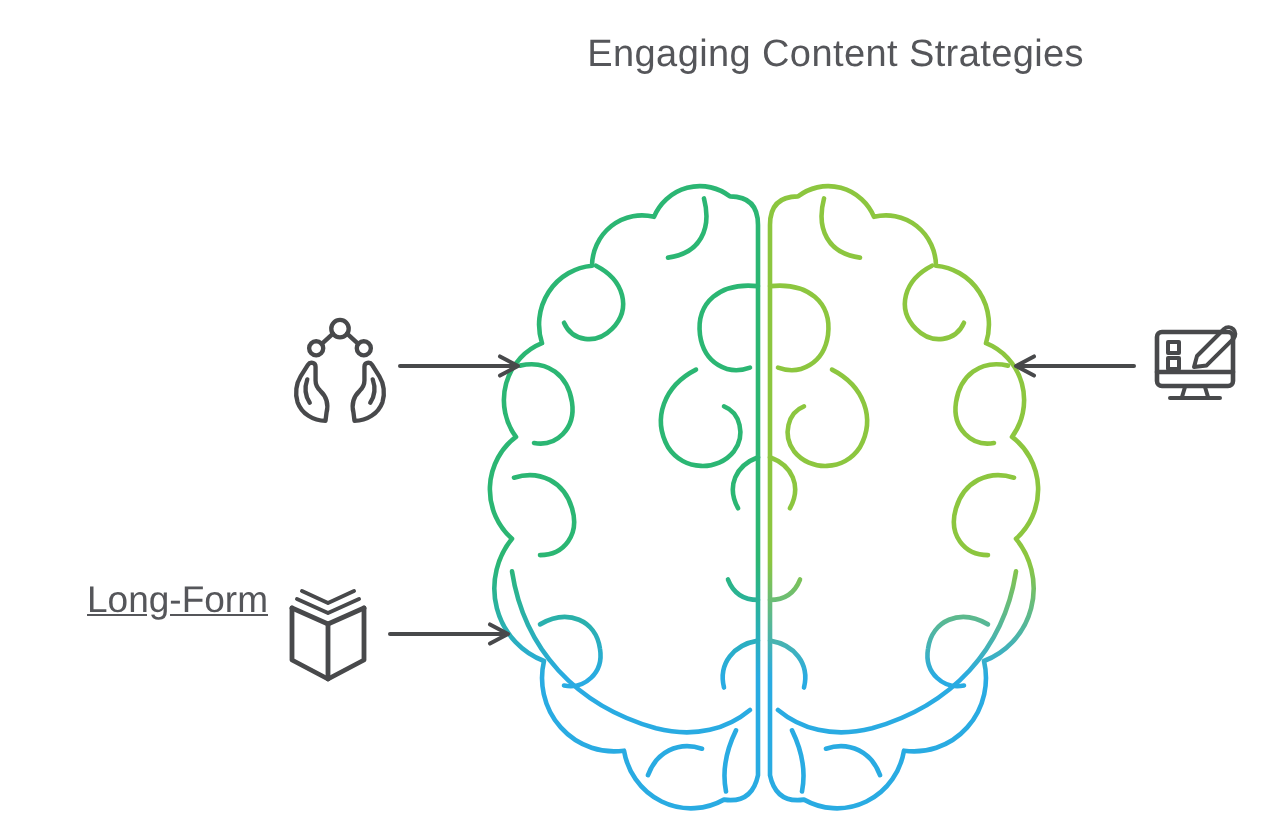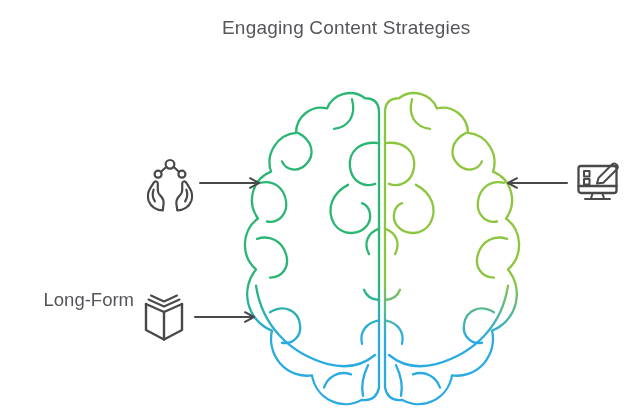--- a/index.html
+++ b/index.html
@@ -5,30 +5,31 @@
   html,body{margin:0;padding:0;}
   body{
     width:635px;height:415px;position:relative;overflow:hidden;
     background:#ffffff;
     font-family:"Liberation Sans","DejaVu Sans",sans-serif;
   }
   .stage{position:absolute;inset:0;}
   .abs{position:absolute;}
   .title{
     left:222px;top:16px;width:320px;
-    text-align:left;
+    text-align:right;
     font-size:19px;line-height:23px;
     color:var(--text-color,#55565A);
     letter-spacing:.2px;
   }
   .callout-label{
     left:16px;top:288px;width:118px;
     text-align:right;
     font-size:18.5px;line-height:23px;
     color:var(--text-color,#55565A);
+    text-decoration:underline;
   }
   svg{display:block;}
   .ink{stroke:var(--icon-color,#48494B);fill:none;stroke-linecap:round;stroke-linejoin:round;}
   .brain-stroke{fill:none;stroke-linecap:round;stroke-linejoin:round;}
 </style>
 </head>
 <body>
 
 <div class="stage">
 

